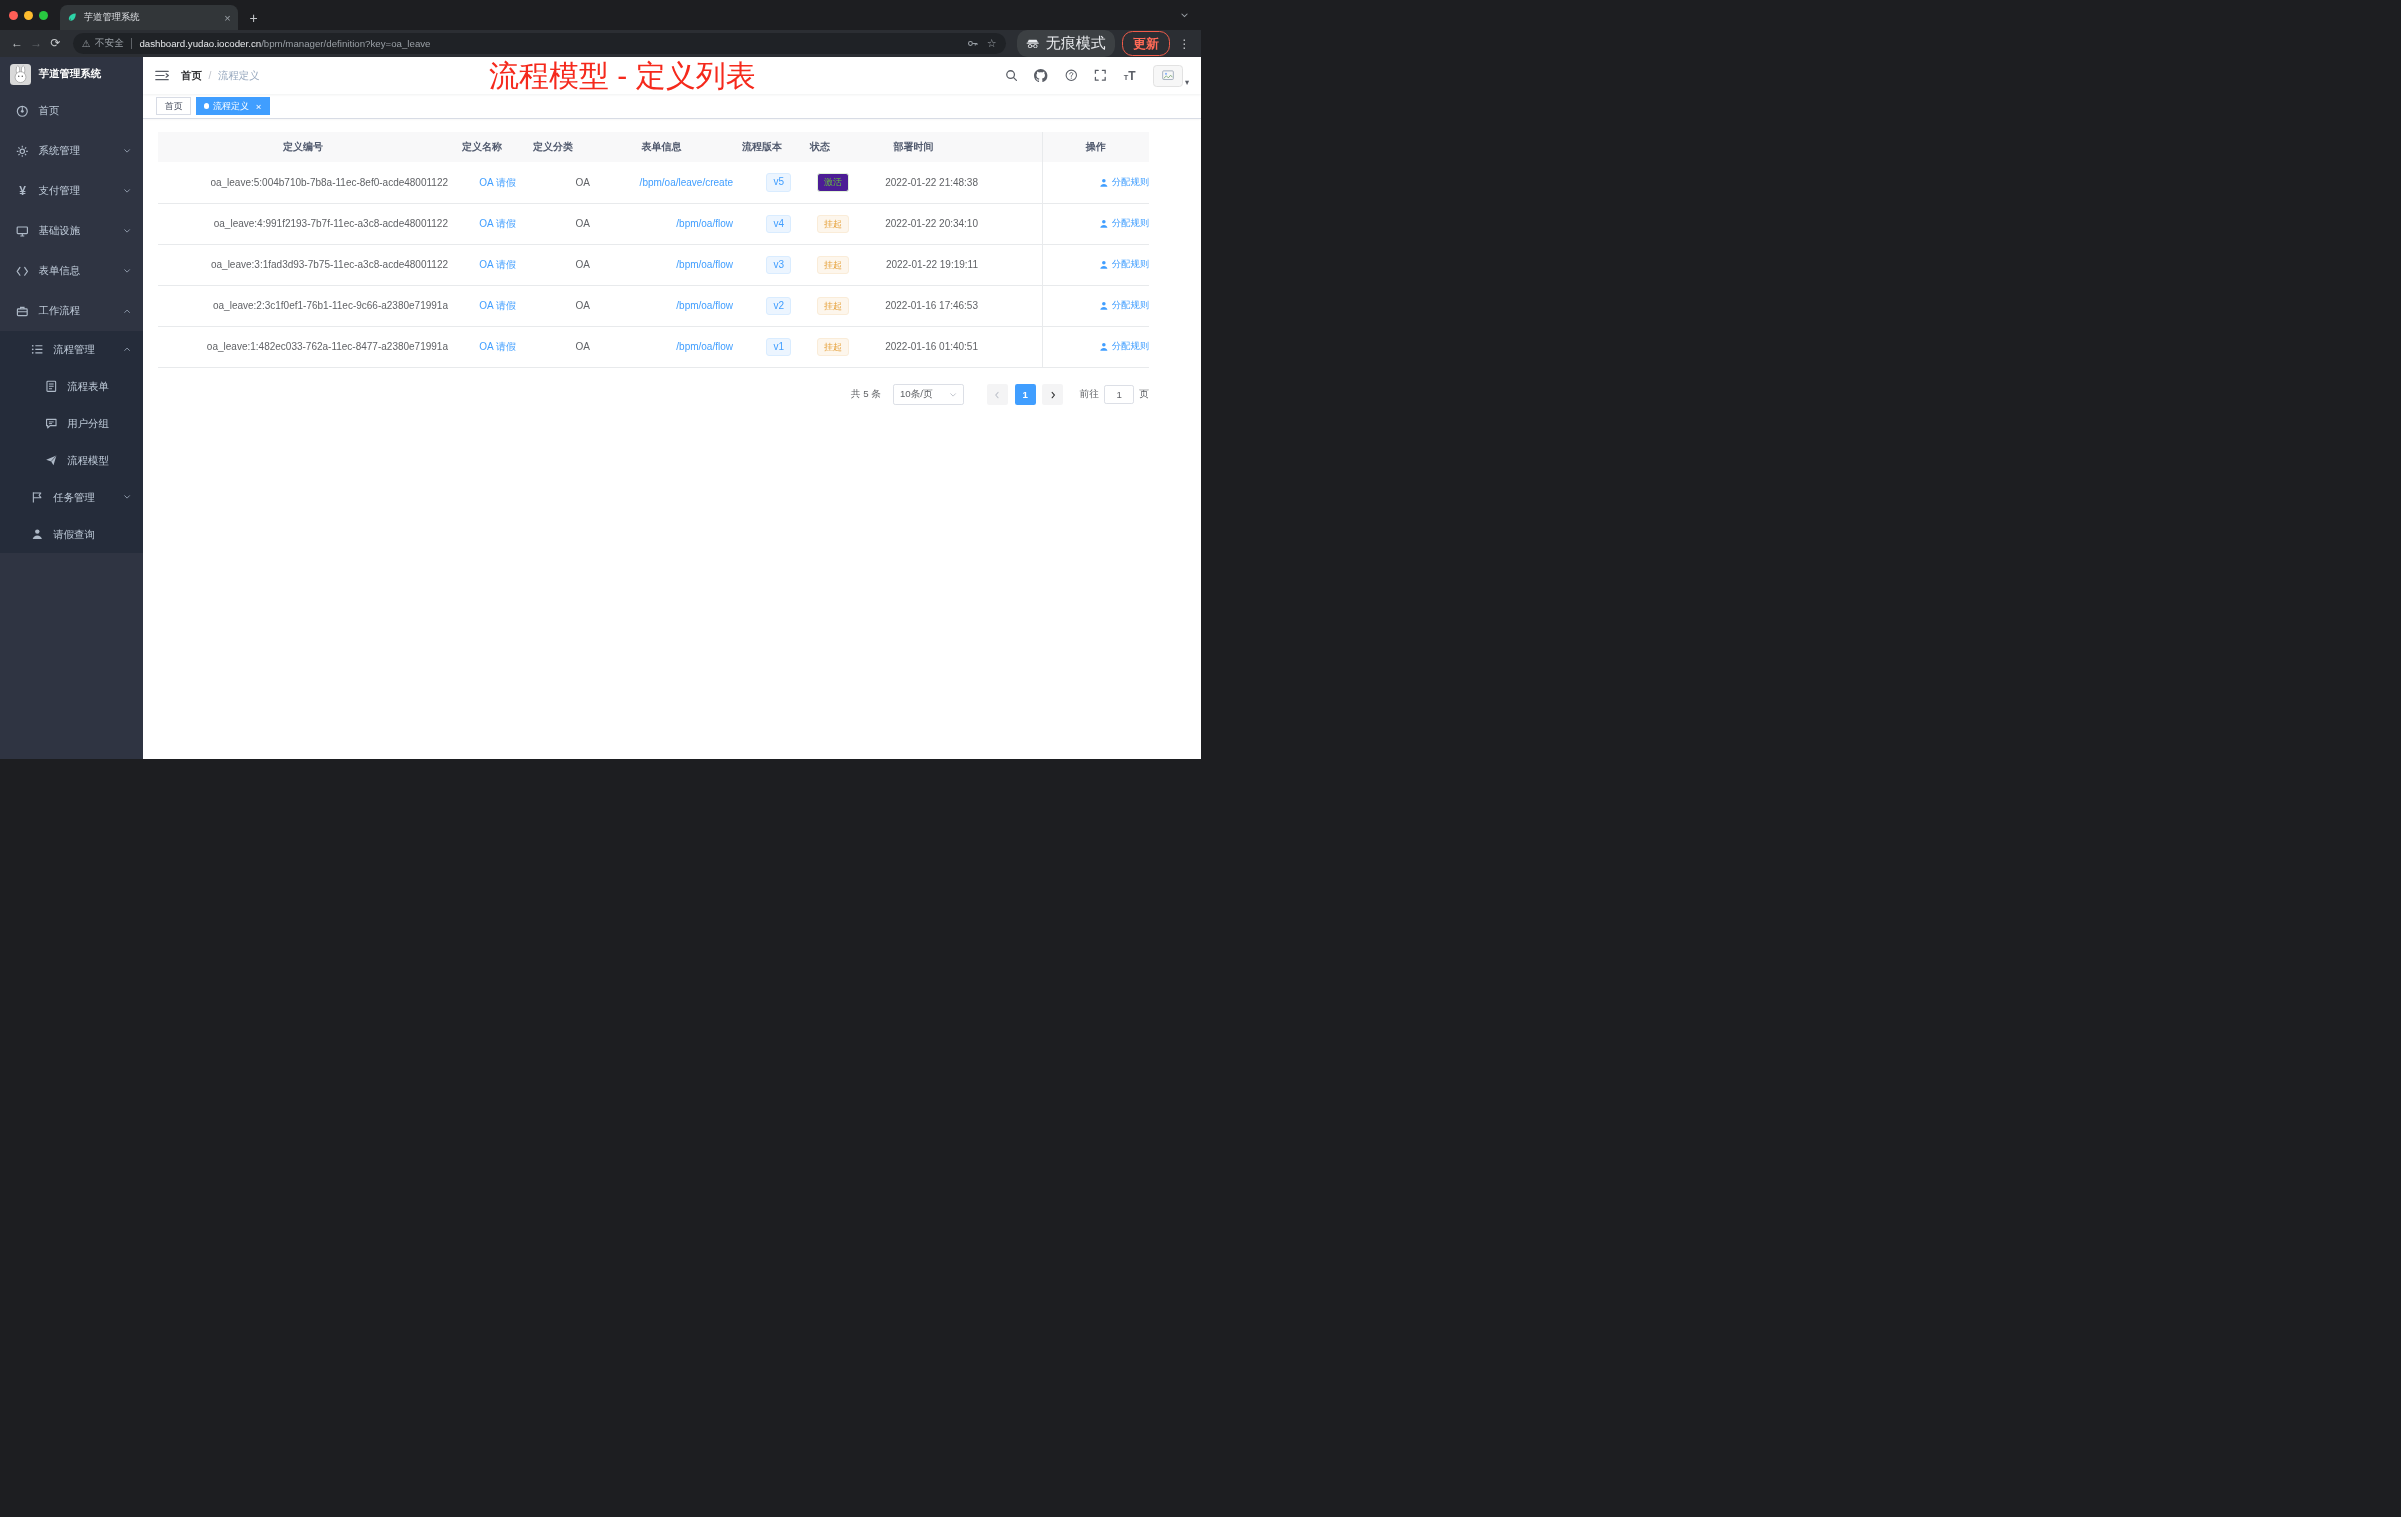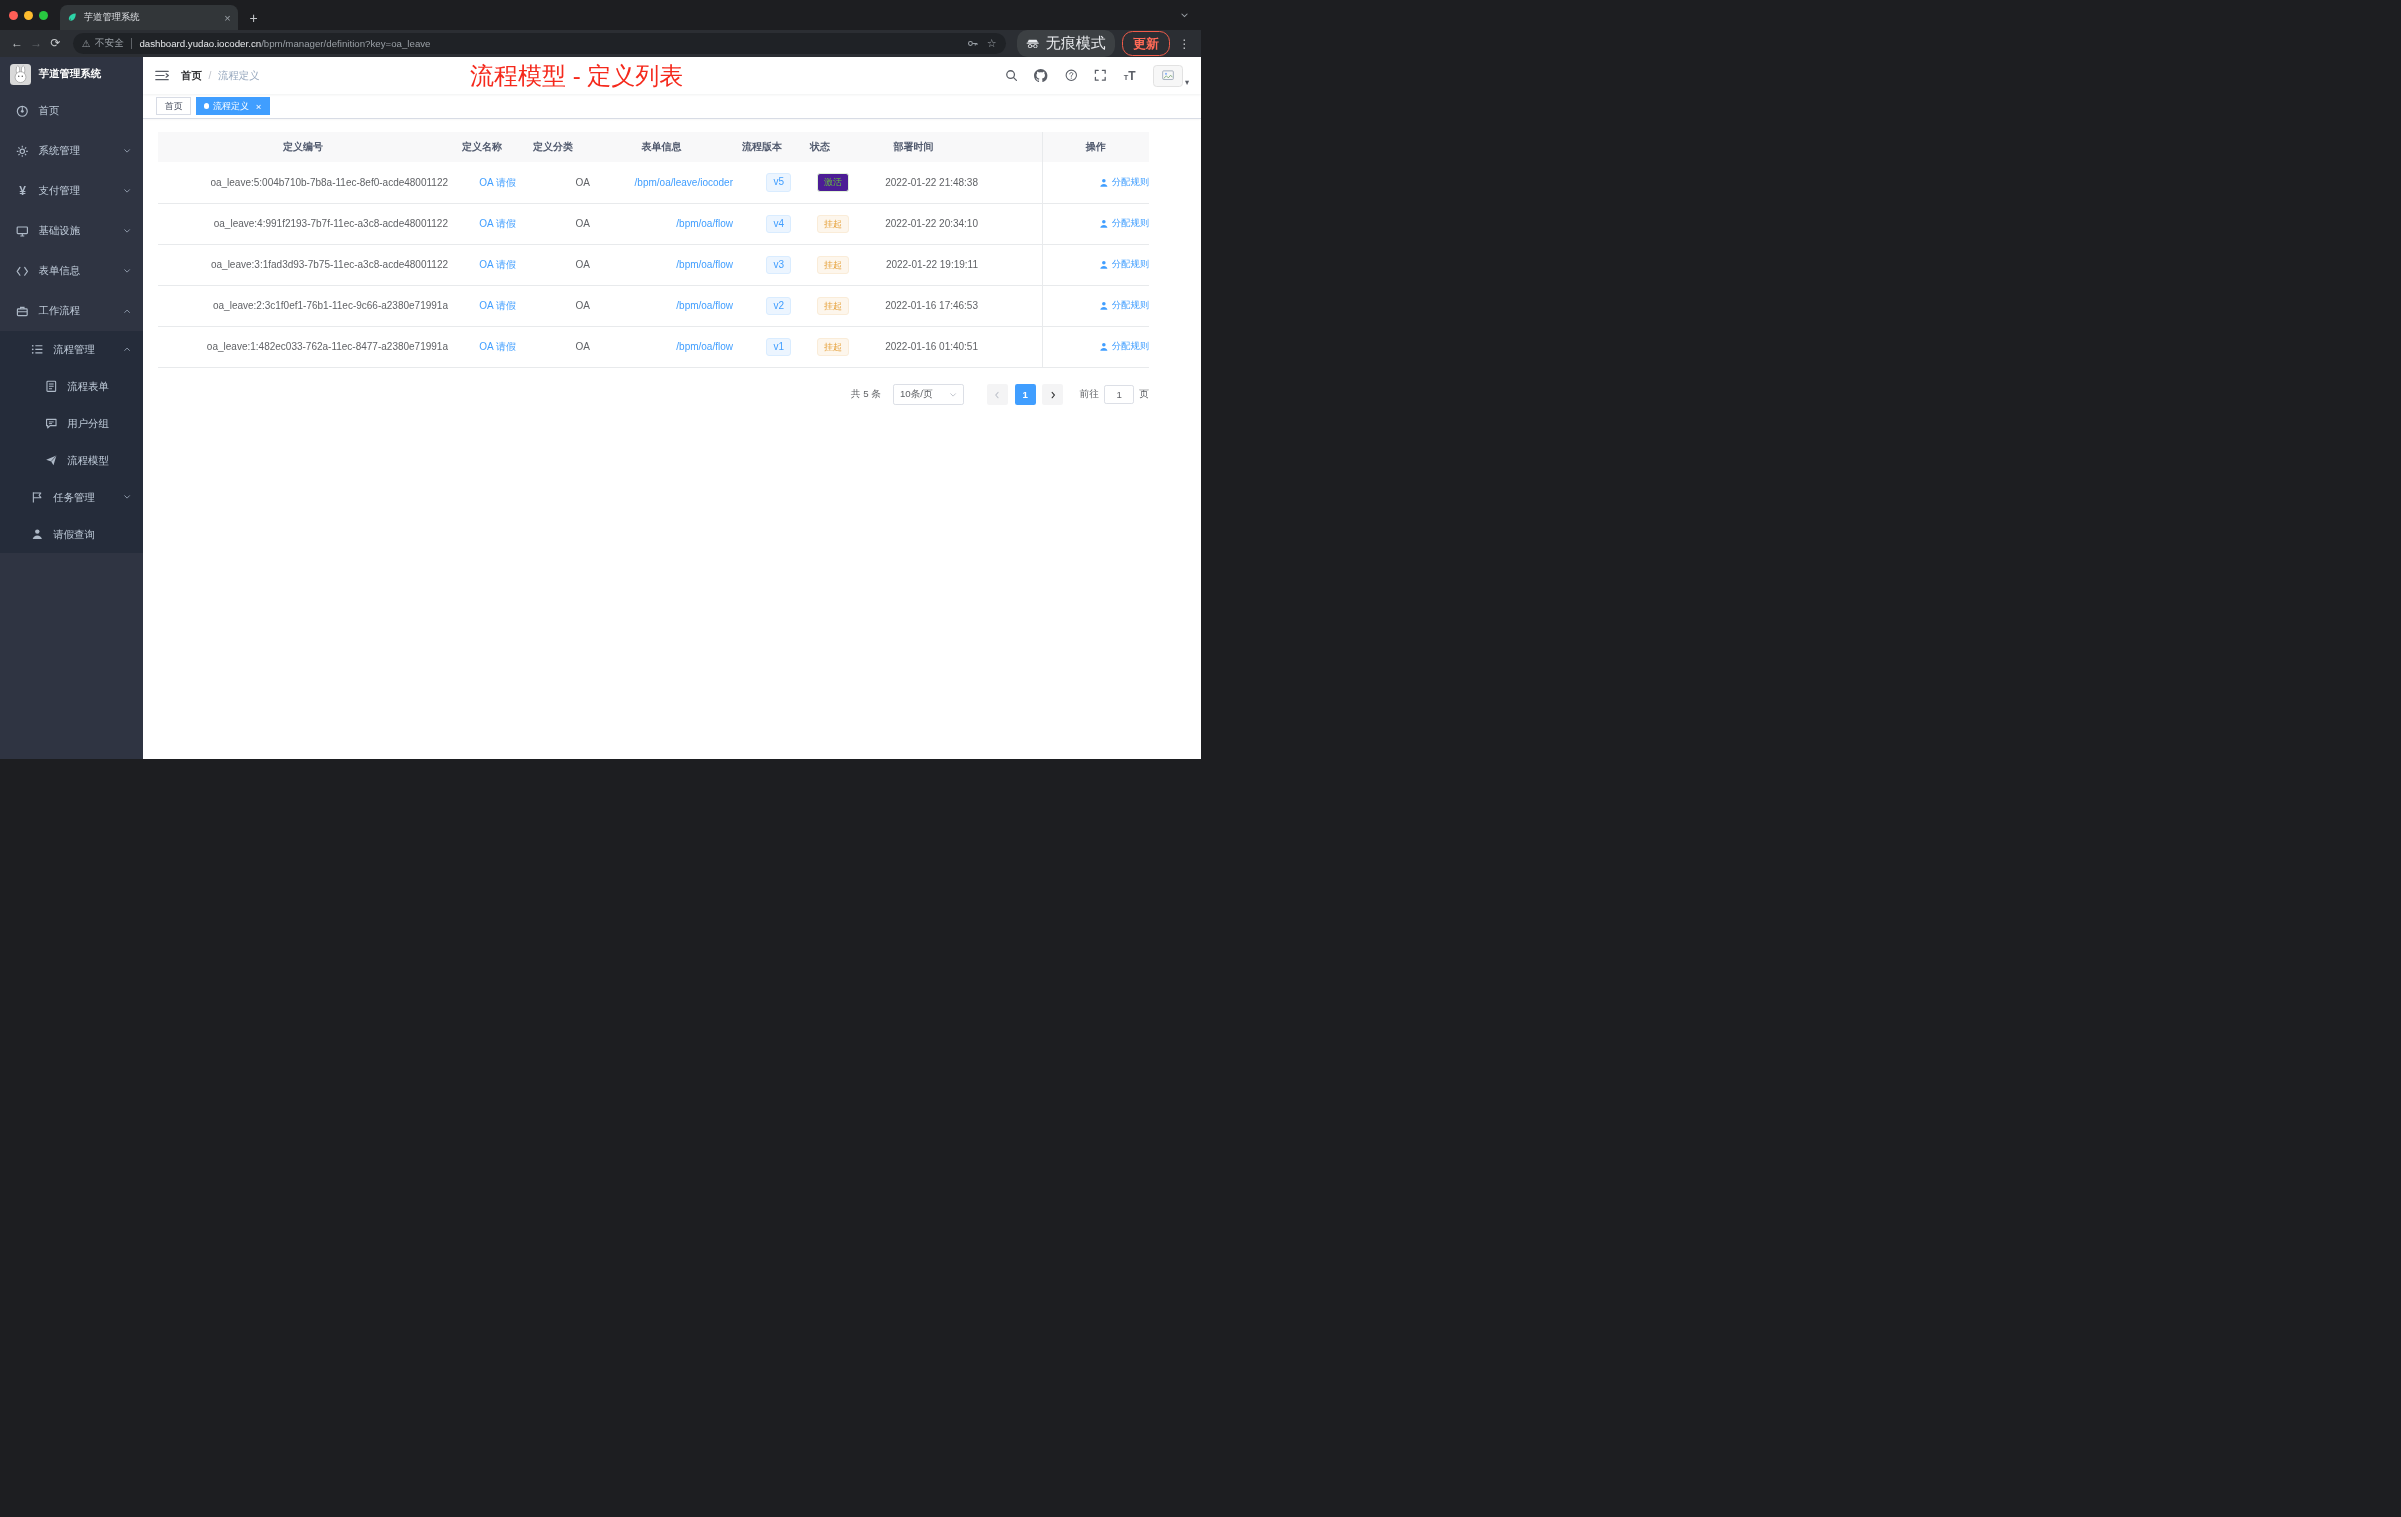--- a/index.html
+++ b/index.html
@@ -55,22 +55,22 @@
   .lvl2 { padding-left:31px; } .lvl3 { padding-left:45px; }
 
   .main { flex:1; display:flex; flex-direction:column; background:#fff; min-width:0; }
   .navbar { height:37px; display:flex; align-items:center; padding:0 12px; position:relative;
     box-shadow:0 0.7px 3px rgba(0,21,41,.08); z-index:3; background:#fff; }
   .hamburger { color:#5a5e66; margin-right:12px; }
   .breadcrumb { font-size:10.4px; display:flex; gap:6.7px; align-items:center; }
   .bc-home { color:#303133; font-weight:bold; }
   .bc-sep { color:#c0c4cc; }
   .bc-cur { color:#97a8be; }
-  .annotation { position:absolute; left:327px; top:50%; transform:translateY(-50%);
-    color:#f5291c; font-size:24px; font-weight:500; white-space:nowrap; }
+  .annotation { position:absolute; left:346px; top:50%; transform:translateY(-50%);
+    color:#f5291c; font-size:30px; font-weight:500; white-space:nowrap; }
   .nav-right { margin-left:auto; display:flex; align-items:center; gap:17px; color:#5a5e66; }
   .tt { font-weight:bold; display:flex; align-items:flex-end; line-height:1; }
   .tt .big{font-size:12px}.tt .small{font-size:7.4px}
   .avatar-wrap { display:flex; align-items:flex-end; gap:2.2px; }
   .avatar { width:30px; height:22px; background:#f7f7f7; border:0.7px solid #e2e2e2; border-radius:3.7px;
     display:flex; align-items:center; justify-content:center; }
   .caret { font-size:8.2px; color:#5a5e66; }
 
   .tagsbar { height:25px; background:#fff; display:flex; align-items:center; gap:4.5px;
     padding-left:13.4px; border-bottom:0.7px solid #d8dce5; box-shadow:0 0.7px 2.2px rgba(0,0,0,.06); z-index:2; }
@@ -407,21 +407,21 @@
             <th>部署时间</th>
             <th></th>
             <th class="c-action">操作</th>
           </tr>
         </thead>
         <tbody>
           <tr>
             <td>oa_leave:5:004b710b-7b8a-11ec-8ef0-acde48001122</td>
             <td><a class="link">OA 请假</a></td>
             <td>OA</td>
-            <td><a class="link">/bpm/oa/leave/iocoder</a></td>
+            <td><a class="link">/bpm/oa/leave/create</a></td>
             <td><span class="tag-v">v5</span></td>
             <td><span class="tag-s" data-status="success">激活</span></td>
             <td>2022-01-22 21:48:38</td>
             <td></td>
             <td class="c-action"><a class="link action-link">
                   <svg class="pi" viewBox="0 0 14 14">
                     <circle cx="7" cy="4" r="2.6" fill="currentColor"></circle>
                     <path d="M1.8 12.5c.7-2.6 2.6-4 5.2-4s4.5 1.4 5.2 4z" fill="currentColor"></path>
                   </svg>
                   <span>分配规则</span>

